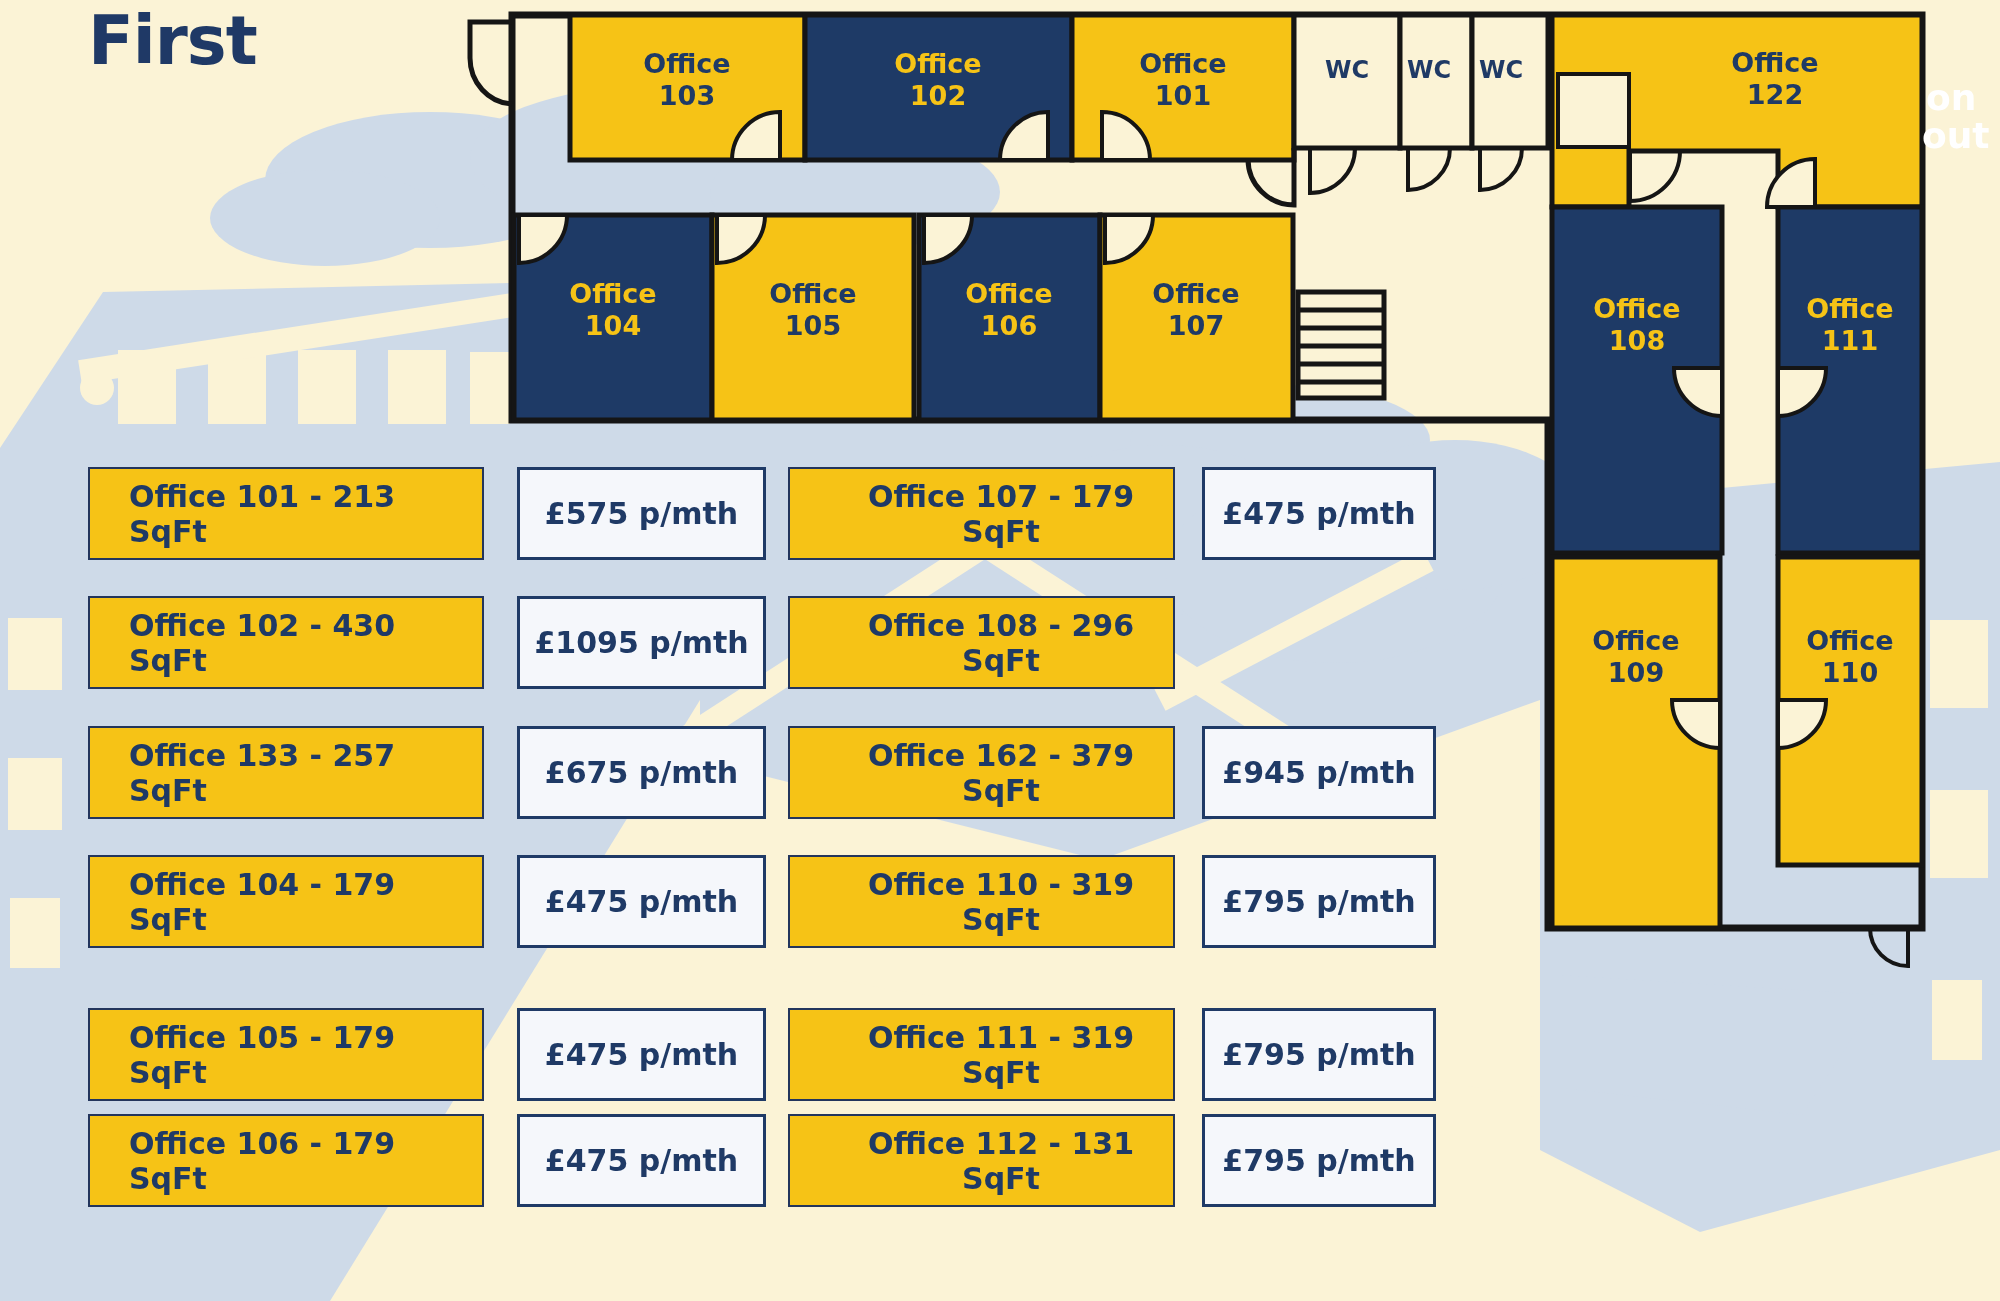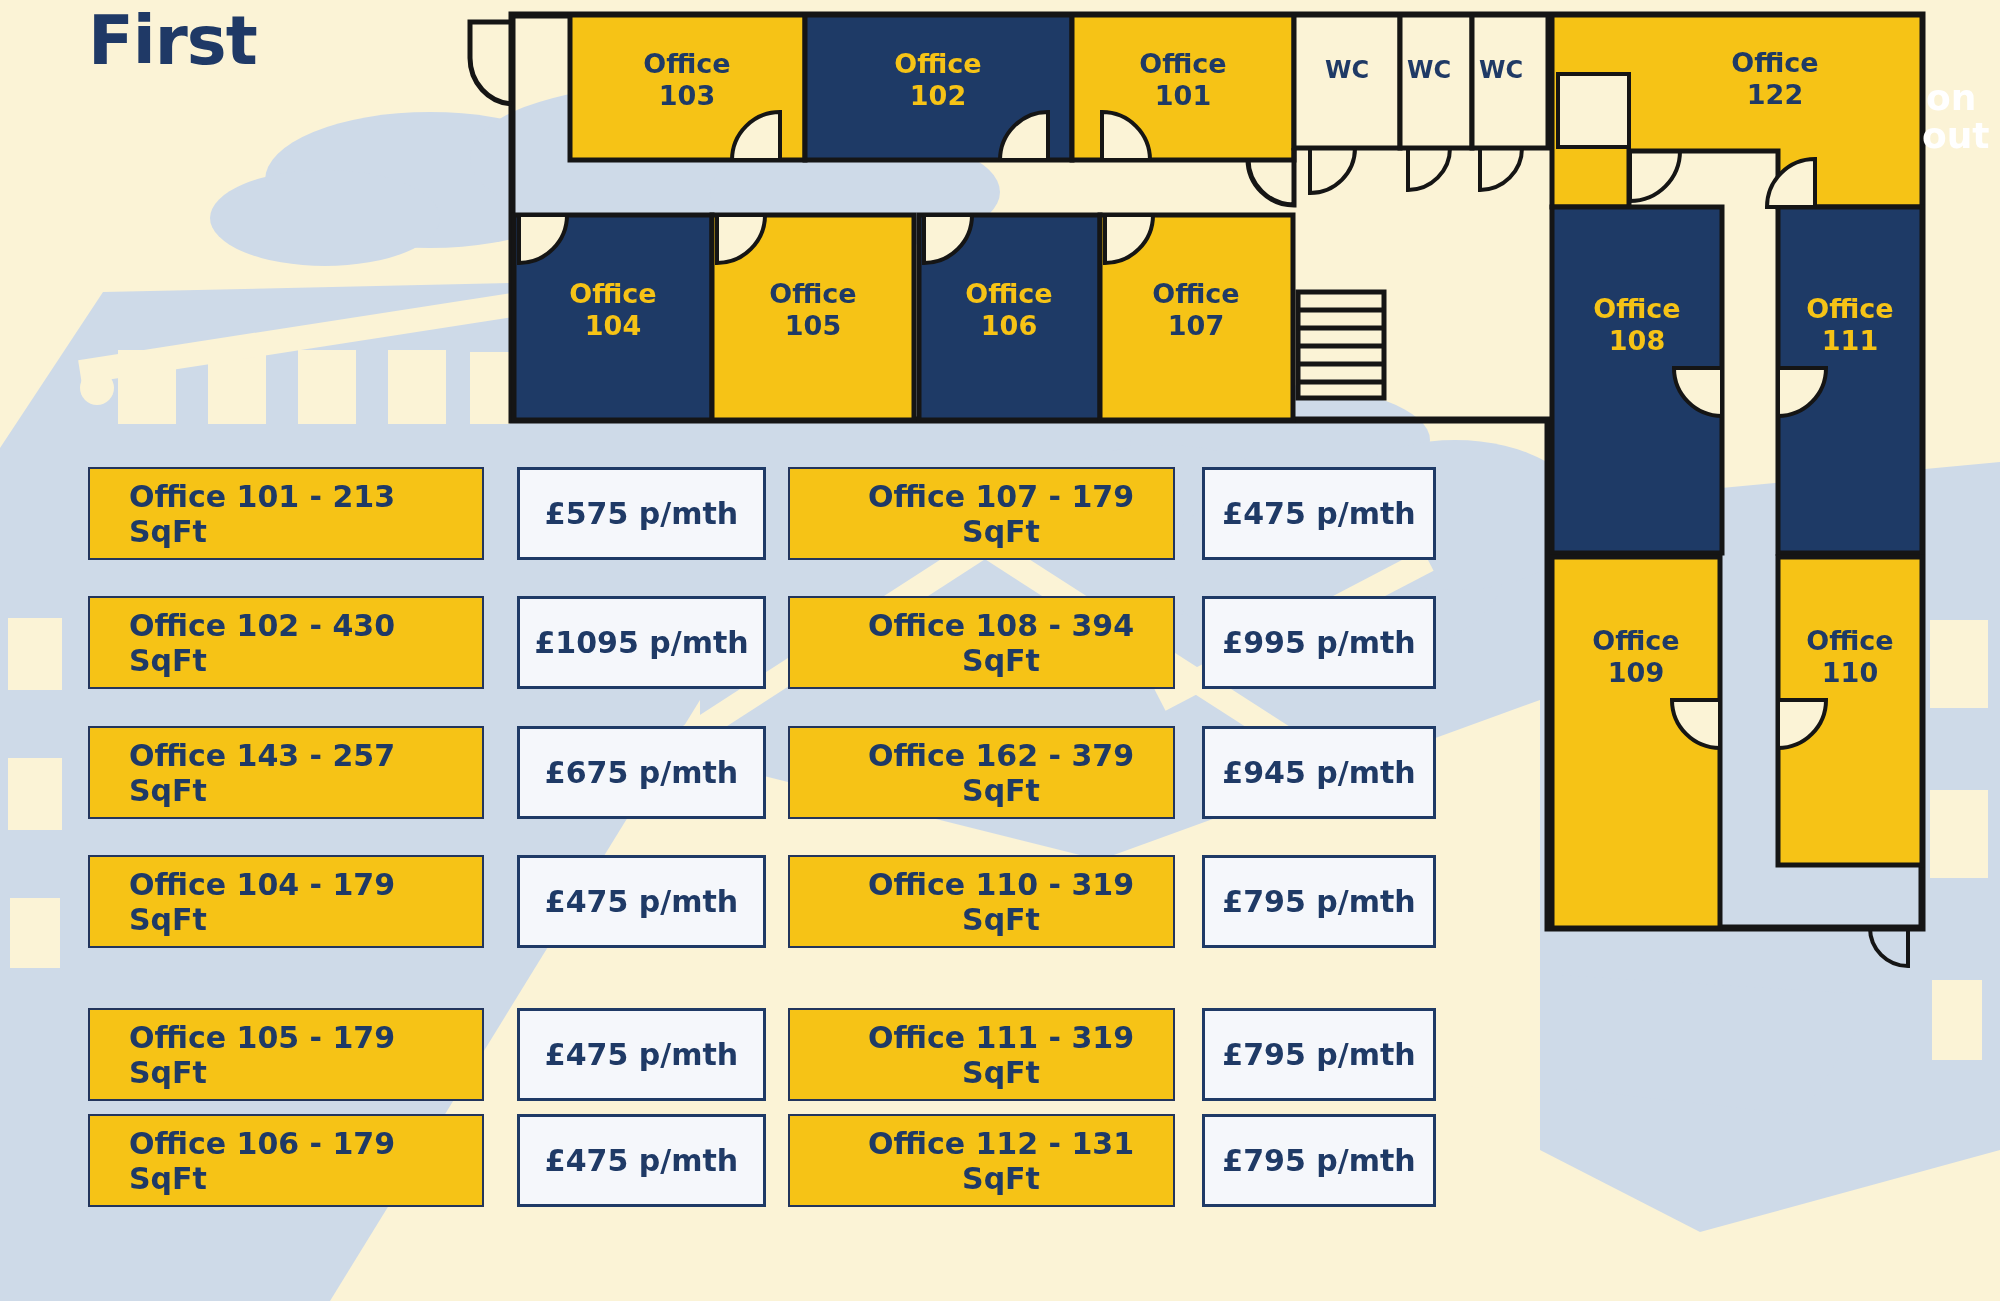--- a/index.html
+++ b/index.html
@@ -213,25 +213,24 @@
 <div>
   <div class="prow" style="top:467px">
     <div class="cell office-cell c1">Office 101 - 213 SqFt</div>
     <div class="cell price-cell  c2">£575 p/mth</div>
     <div class="cell office-cell c3">Office 107 - 179 SqFt</div>
     <div class="cell price-cell  c4">£475 p/mth</div>
   </div>
   <div class="prow" style="top:596px">
     <div class="cell office-cell c1">Office 102 - 430 SqFt</div>
     <div class="cell price-cell  c2">£1095 p/mth</div>
-    <div class="cell office-cell c3">Office 108 - 394 SqFt</div>
-    <div class="cell price-cell  c4">£995 p/mth</div>
+    <div class="cell office-cell c3">Office 108 - 296 SqFt</div>
   </div>
   <div class="prow" style="top:726px">
-    <div class="cell office-cell c1">Office 143 - 257 SqFt</div>
+    <div class="cell office-cell c1">Office 133 - 257 SqFt</div>
     <div class="cell price-cell  c2">£675 p/mth</div>
     <div class="cell office-cell c3">Office 162 - 379 SqFt</div>
     <div class="cell price-cell  c4">£945 p/mth</div>
   </div>
   <div class="prow" style="top:855px">
     <div class="cell office-cell c1">Office 104 - 179 SqFt</div>
     <div class="cell price-cell  c2">£475 p/mth</div>
     <div class="cell office-cell c3">Office 110 - 319 SqFt</div>
     <div class="cell price-cell  c4">£795 p/mth</div>
   </div>

